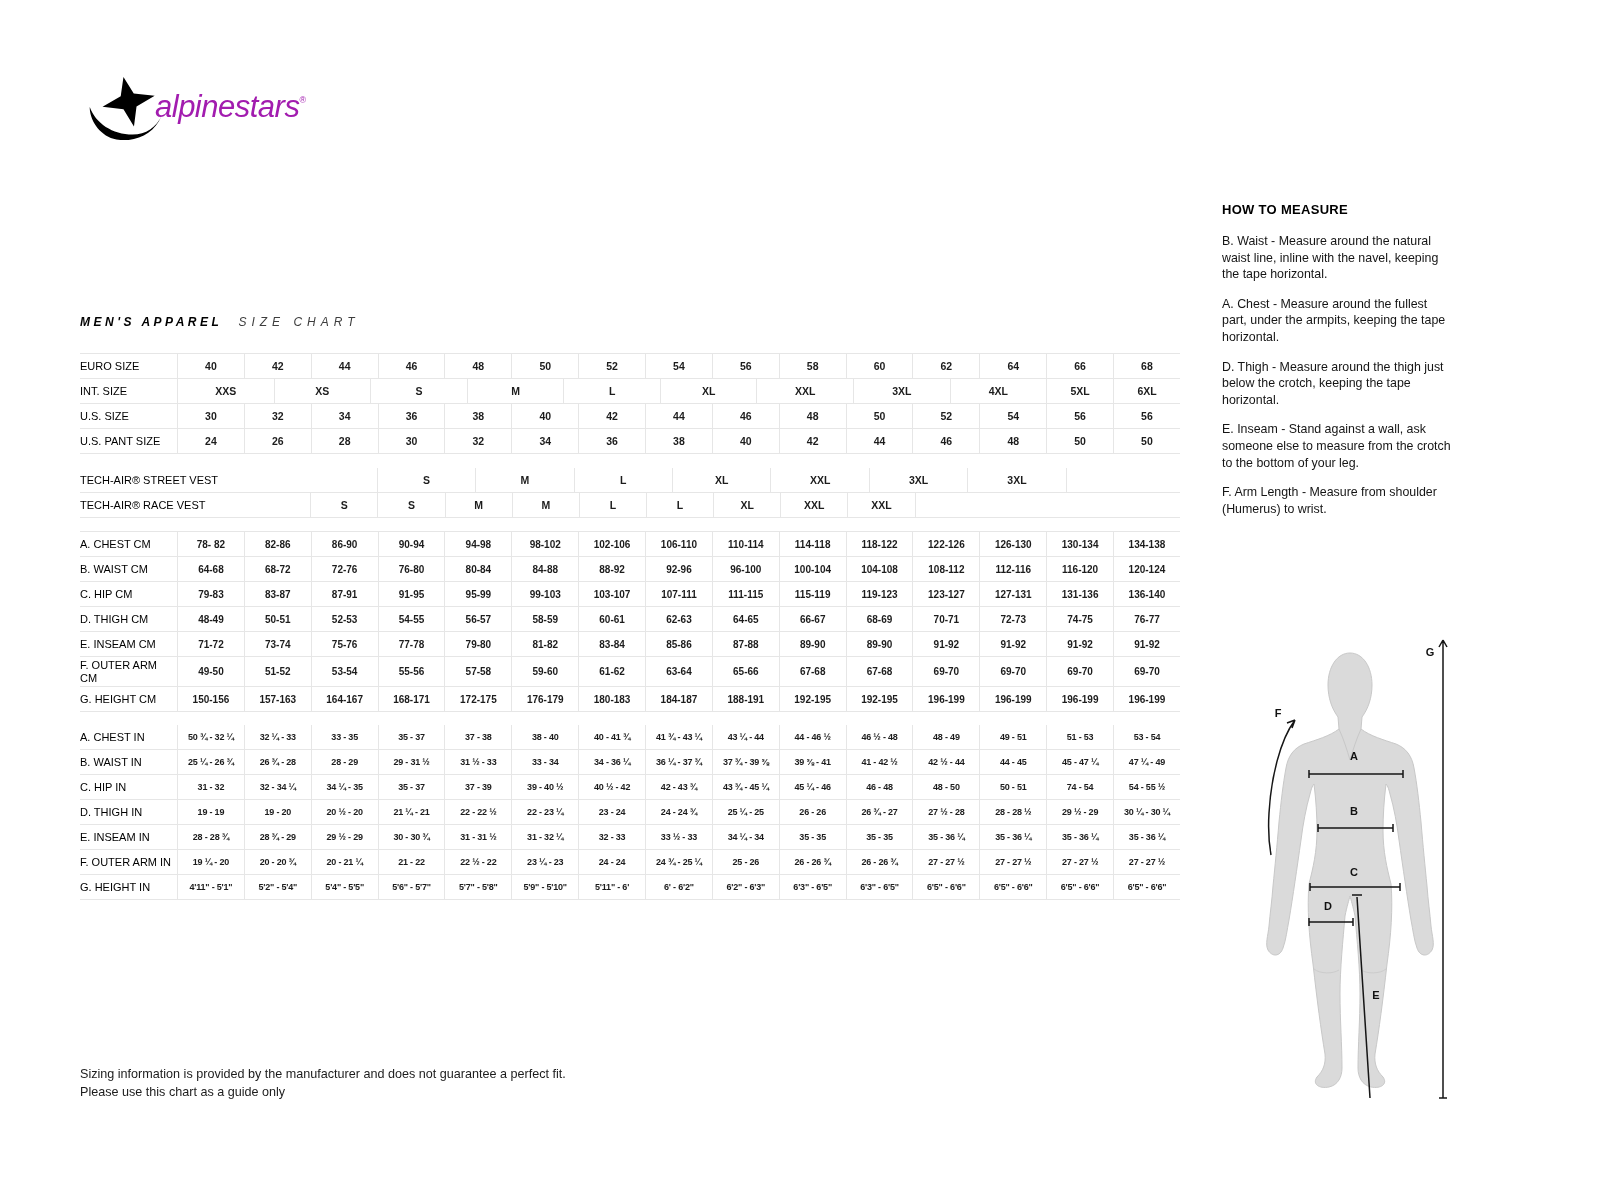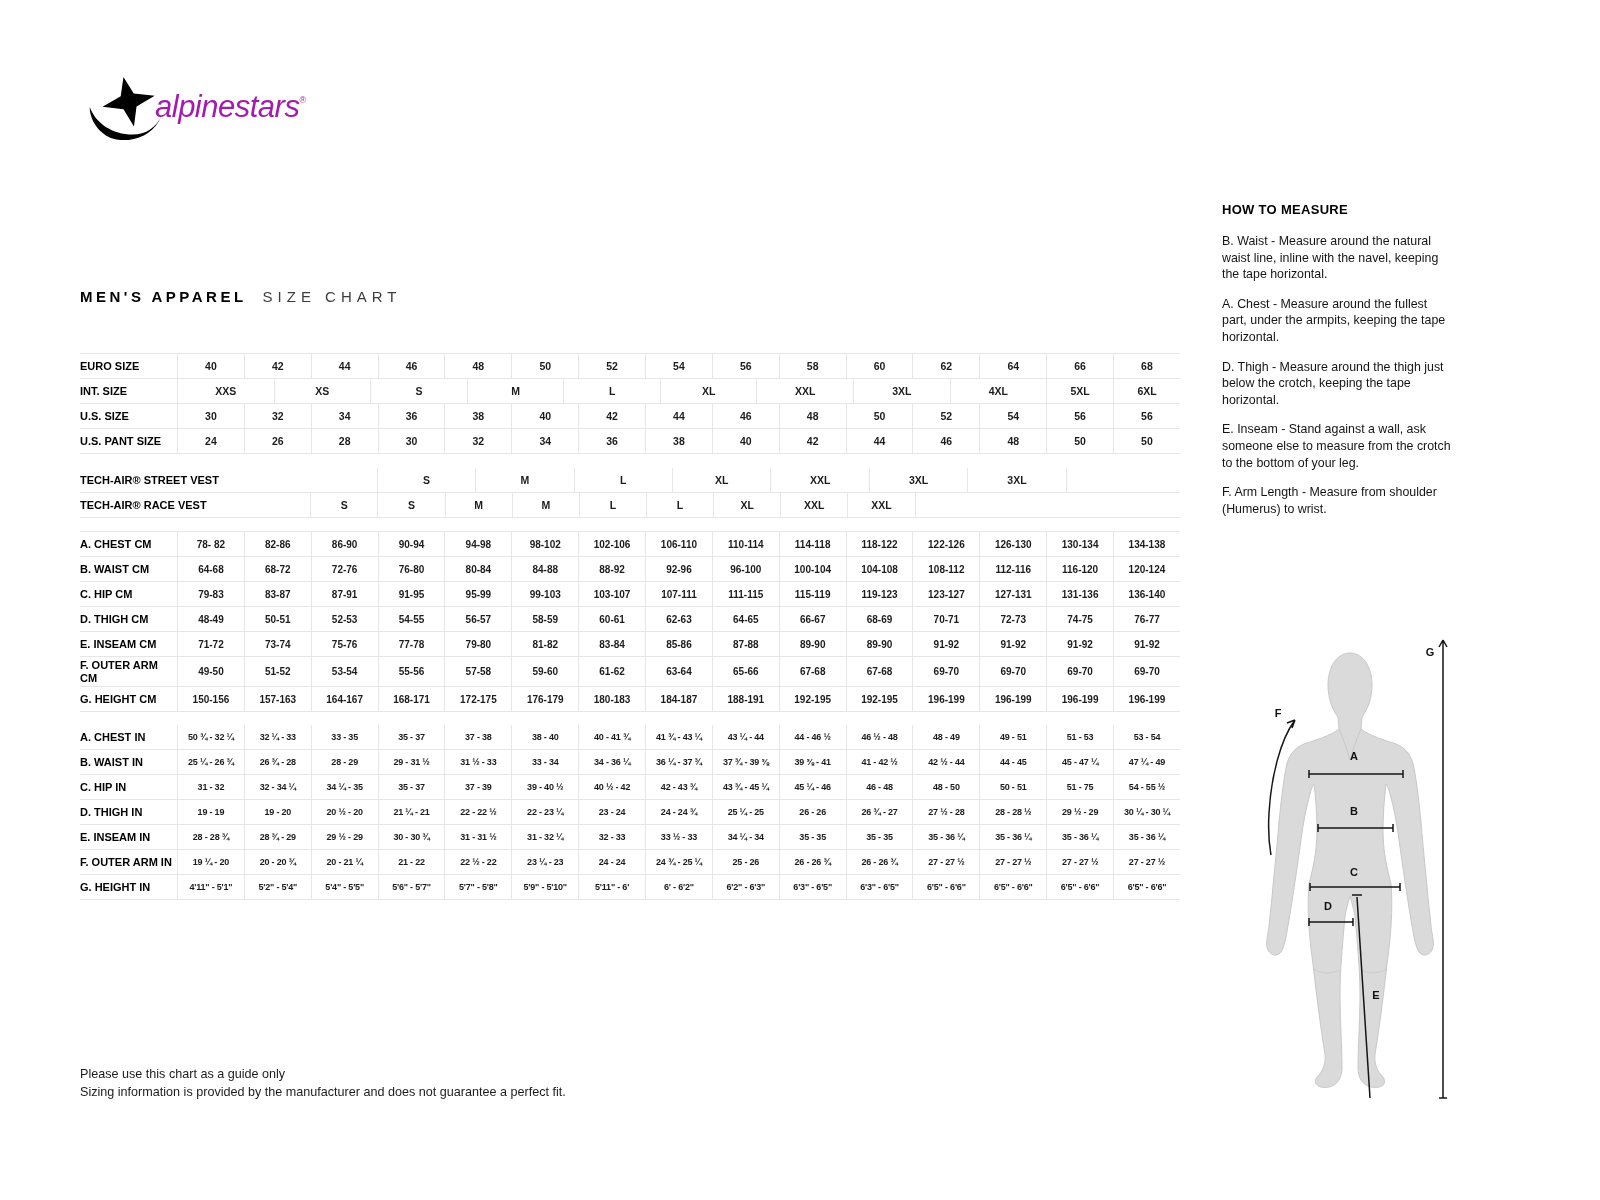--- a/index.html
+++ b/index.html
@@ -7,29 +7,29 @@
        font-family:"Liberation Sans",sans-serif;color:#111;}
 
   
   .logo{position:absolute;left:85px;top:74px;display:flex;align-items:center;}
   .logo svg{width:80px;height:66px;}
   .logo .word{font-style:italic;font-weight:normal;font-size:31px;letter-spacing:-0.5px;
               margin-left:-10px;color:#a21caf;}
   .logo .reg{font-size:9px;vertical-align:14px;font-style:normal;}
 
   
-  .title{position:absolute;left:80px;top:288px;font-size:15px;white-space:nowrap;}
+  .title{position:absolute;left:80px;top:315px;font-size:12px;font-style:italic;white-space:nowrap;}
   .title .t1{font-weight:bold;letter-spacing:3.5px;margin-right:16px;color:#000;}
   .title .t2{font-weight:normal;letter-spacing:5px;color:#3d3d3d;}
 
   
   .size-table{position:absolute;left:80px;top:353px;width:1100px;}
   .trow{display:flex;align-items:stretch;border-bottom:1px solid #e6e6e6;min-height:24px;background:#fff;}
   .trow.top{border-top:1px solid #e6e6e6;}
-  .tlabel{flex:0 0 98px;width:98px;display:flex;align-items:center;font-weight:bold;font-size:11px;
+  .tlabel{flex:0 0 98px;width:98px;display:flex;align-items:center;font-weight:normal;font-size:11px;
           line-height:1.15;border-right:1px solid #e6e6e6;box-sizing:border-box;padding:2px 4px 2px 0;color:#000;}
   .trow.wide .tlabel{border-right:none;white-space:nowrap;overflow:visible;}
   .tcell{display:flex;align-items:center;justify-content:center;border-right:1px solid #e6e6e6;
          font-weight:bold;text-align:center;color:#1c1c1c;white-space:nowrap;box-sizing:border-box;}
   .tcell:last-child{border-right:none;}
   .trow.sz .tcell{font-size:10.5px;}
   .trow.cm .tcell{font-size:10px;}
   .trow.in .tcell{font-size:9px;letter-spacing:-0.2px;}
   .tgap{width:100%;}
 
@@ -330,21 +330,21 @@
       <div class="tcell" style="flex: 1 1 0%;">35 - 37</div>
       <div class="tcell" style="flex: 1 1 0%;">37 - 39</div>
       <div class="tcell" style="flex: 1 1 0%;">39 - 40 ½</div>
       <div class="tcell" style="flex: 1 1 0%;">40 ½ - 42</div>
       <div class="tcell" style="flex: 1 1 0%; text-align: right;">42 - 43 ¾</div>
       <div class="tcell" style="flex: 1 1 0%;">43 ¾ - 45 ¼</div>
       <div class="tcell" style="flex: 1 1 0%;">45 ¼ - 46</div>
       <div class="tcell" style="flex: 1 1 0%;">46 - 48</div>
       <div class="tcell" style="flex: 1 1 0%;">48 - 50</div>
       <div class="tcell" style="flex: 1 1 0%;">50 - 51</div>
-      <div class="tcell" style="flex: 1 1 0%;">51 - 75</div>
+      <div class="tcell" style="flex: 1 1 0%;">74 - 54</div>
       <div class="tcell" style="flex: 1 1 0%;">54 - 55 ½</div>
     </div>
     <div class="trow in">
       <div class="tlabel">D. THIGH IN</div>
       <div class="tcell" style="flex: 1 1 0%;">19 - 19</div>
       <div class="tcell" style="flex: 1 1 0%;">19 - 20</div>
       <div class="tcell" style="flex: 1 1 0%;">20 ½ - 20</div>
       <div class="tcell" style="flex: 1 1 0%;">21 ¼ - 21</div>
       <div class="tcell" style="flex: 1 1 0%;">22 - 22 ½</div>
       <div class="tcell" style="flex: 1 1 0%;">22 - 23 ¼</div>
@@ -463,15 +463,15 @@
     <text x="114" y="187">B</text>
     <text x="114" y="248">C</text>
     <text x="88" y="282">D</text>
     <text x="136" y="371">E</text>
     <text x="38" y="89">F</text>
     <text x="190" y="28">G</text>
   </g>
 </svg>
 
 <div class="footer">
+  <div>Sizing information is provided by the manufacturer and does not guarantee a perfect fit.</div>
   <div>Please use this chart as a guide only</div>
-  <div>Sizing information is provided by the manufacturer and does not guarantee a perfect fit.</div>
 </div>
 
 </body></html>

